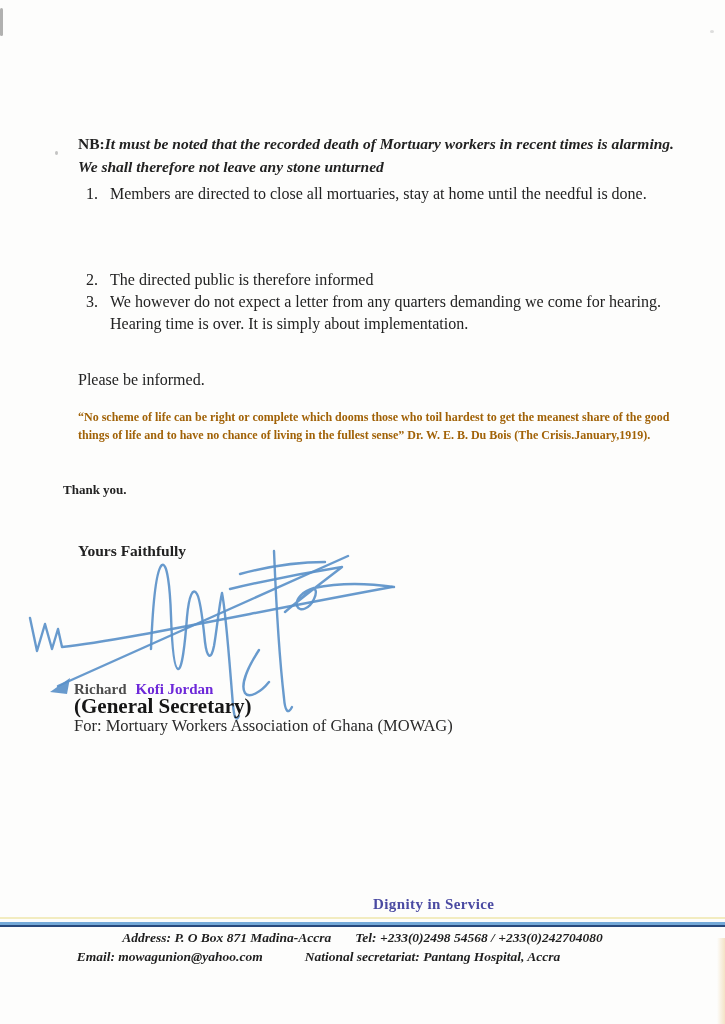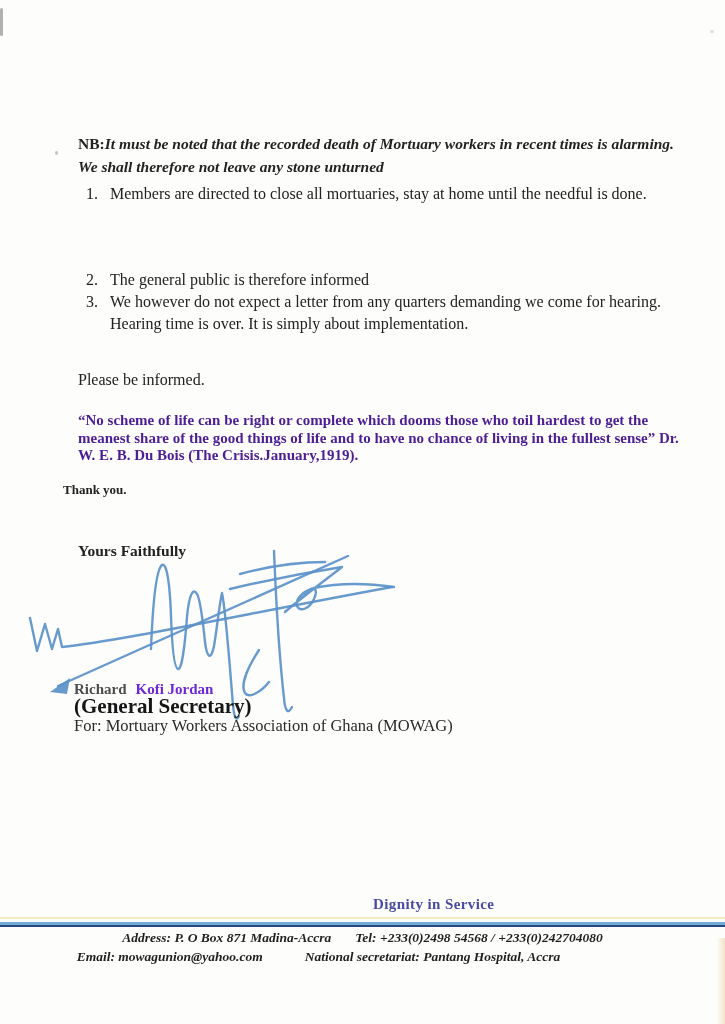--- a/index.html
+++ b/index.html
@@ -22,21 +22,21 @@
   
   .list-item{display:flex;font-size:16px;line-height:22px;}
   .list-item .num{width:24px;flex:0 0 24px;}
   .list-item .txt{width:562px;}
   .li-1{left:86px;top:183px;}
   .li-2{left:86px;top:269px;}
   .li-3{left:86px;top:291px;}
 
   .please{left:78px;top:355px;font-size:16px;}
 
-  .quote{left:78px;top:397px;width:612px;font-size:15px;line-height:17.5px;font-weight:bold;color:#4c1d95;}
+  .quote{left:78px;top:397px;width:612px;font-size:12px;line-height:17.5px;font-weight:bold;color:#a16207;}
 
   .thanks{left:63px;top:469px;font-size:13px;font-weight:bold;}
   .closing{left:78px;top:526px;font-size:15.5px;font-weight:bold;}
 
   
   .sig{left:0;top:0;width:430px;height:740px;pointer-events:none;}
   .sig path{stroke:var(--c-signature,#5b91c9);stroke-width:2.4;fill:none;stroke-linecap:round;stroke-linejoin:round;opacity:.92;}
   .sig path.fill{fill:var(--c-signature,#5b91c9);stroke:none;opacity:.92;}
 
   
@@ -73,21 +73,21 @@
   <p class="abs nb">
     <span class="nb-prefix">NB:</span><span class="nb-body">It must be noted that the recorded death of Mortuary workers in recent times is alarming. We shall therefore not leave any stone unturned</span>
   </p>
 
   <div class="abs list-item li-1">
     <span class="num">1.</span>
     <span class="txt">Members are directed to close all mortuaries, stay at home until the needful is done.</span>
   </div>
   <div class="abs list-item li-2">
     <span class="num">2.</span>
-    <span class="txt">The general public is therefore informed</span>
+    <span class="txt">The directed public is therefore informed</span>
   </div>
   <div class="abs list-item li-3">
     <span class="num">3.</span>
     <span class="txt">We however do not expect a letter from any quarters demanding we come for hearing. Hearing time is over. It is simply about implementation.</span>
   </div>
 
   <p class="abs please">Please be informed.</p>
 
   <p class="abs quote">“No scheme of life can be right or complete which dooms those who toil hardest to get the meanest share of the good things of life and to have no chance of living in the fullest sense” Dr. W. E. B. Du Bois (The Crisis.January,1919).</p>
 

